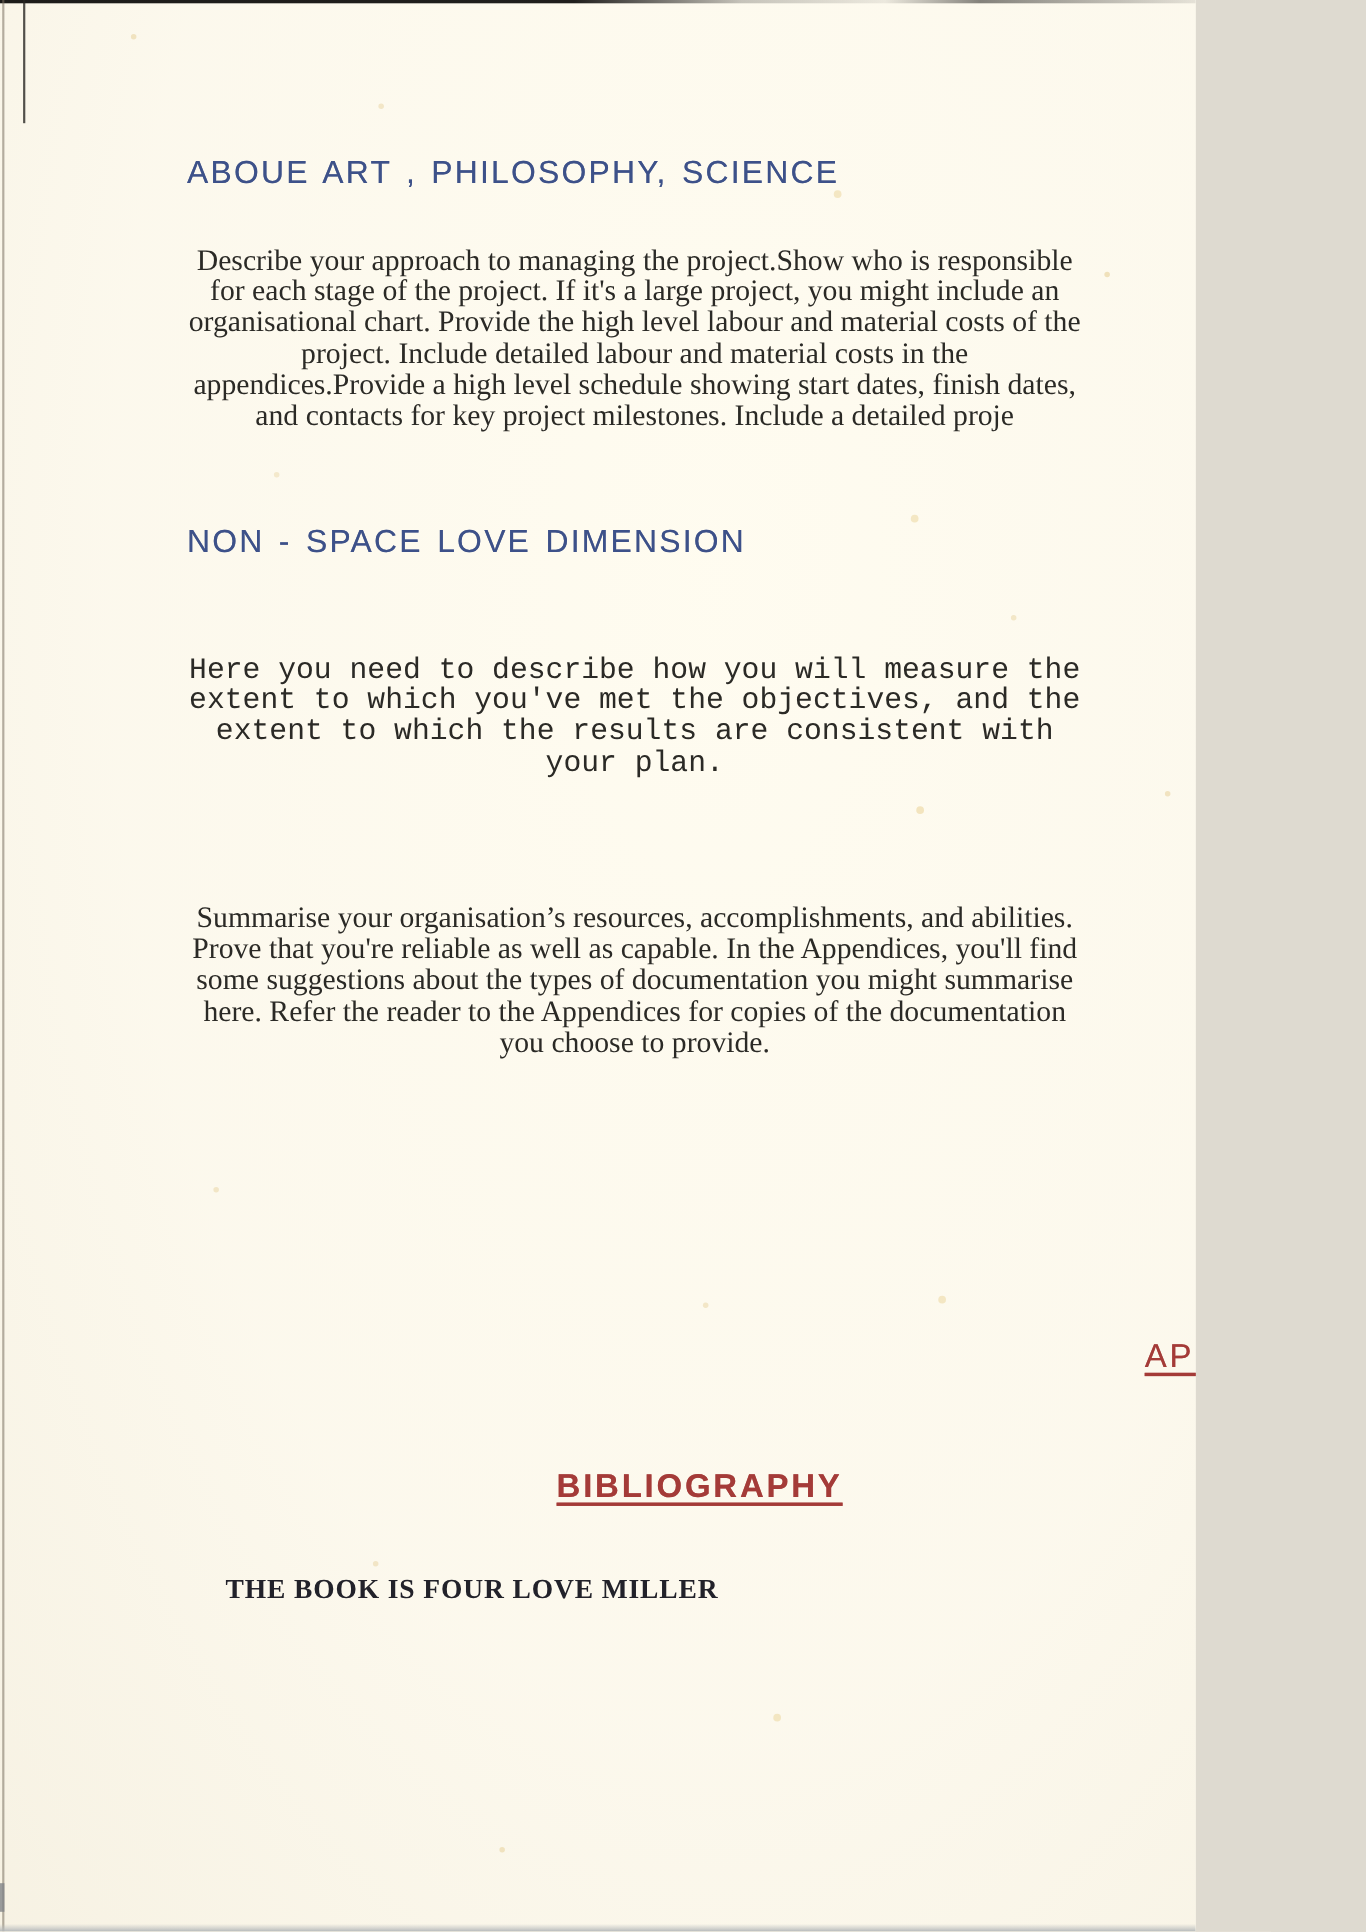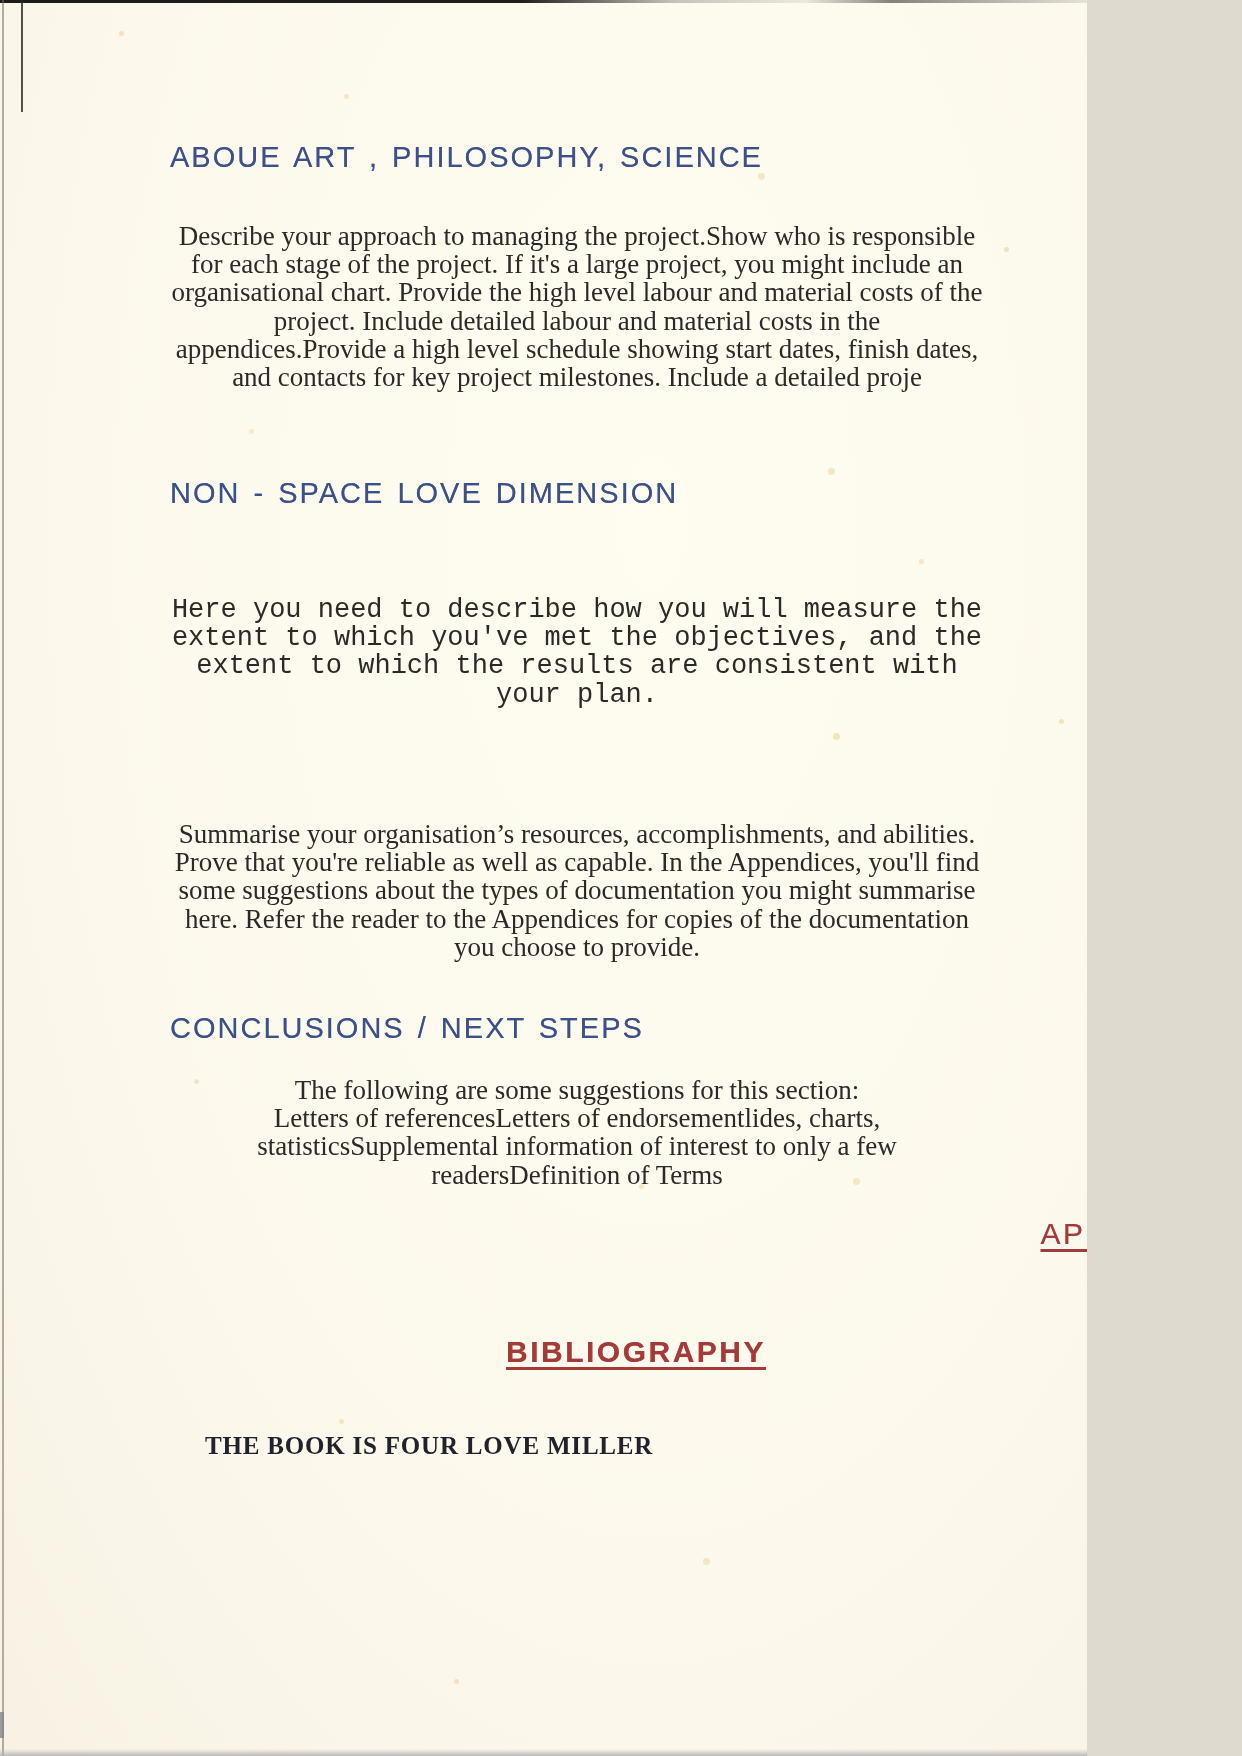--- a/index.html
+++ b/index.html
@@ -120,23 +120,20 @@
   <div class="speckles"></div>
 
   <div class="abs doc-heading" style="top:141px; left:170px;">ABOUE ART , PHILOSOPHY, SCIENCE</div>
   <div class="abs doc-para" style="top:222px; left:168px;">Describe your approach to managing the project.Show who is responsible for each stage of the project. If it's a large project, you might include an organisational chart. Provide the high level labour and material costs of the project. Include detailed labour and material costs in the appendices.Provide a high level schedule showing start dates, finish dates, and contacts for key project milestones. Include a detailed proje</div>
 
   <div class="abs doc-heading" style="top:477px; left:170px;">NON - SPACE LOVE DIMENSION</div>
   <div class="abs doc-para" style="top:596px; left:168px;font-family:Liberation Mono, monospace;">Here you need to describe how you will measure the extent to which you've met the objectives, and the extent to which the results are consistent with your plan.</div>
 
   <div class="abs doc-para" style="top:820px; left:168px;">Summarise your organisation’s resources, accomplishments, and abilities. Prove that you're reliable as well as capable. In the Appendices, you'll find some suggestions about the types of documentation you might summarise here. Refer the reader to the Appendices for copies of the documentation you choose to provide.</div>
 
-  <div class="abs doc-heading" style="top:1012px; left:170px;">CONCLUSIONS / NEXT STEPS</div>
-  <div class="abs doc-para" style="top:1076px; left:168px;">The following are some suggestions for this section:
-Letters of referencesLetters of endorsementlides, charts, statisticsSupplemental information of interest to only a few readersDefinition of Terms</div>
 
   <div class="abs" style="top:1217px; left:0; width:1242px; text-align:right;">
     <span class="doc-link" style="position:relative; left:17px;">APPENDICES</span>
   </div>
   <div class="abs" style="top:1335px; left:0; width:1242px; text-align:center;font-weight:bold;">
     <span class="doc-link" style="position:relative; left:15px;">BIBLIOGRAPHY</span>
   </div>
 
   <div class="abs footer-note" style="top:1432px; left:205px;">THE BOOK IS FOUR LOVE MILLER</div>
 

